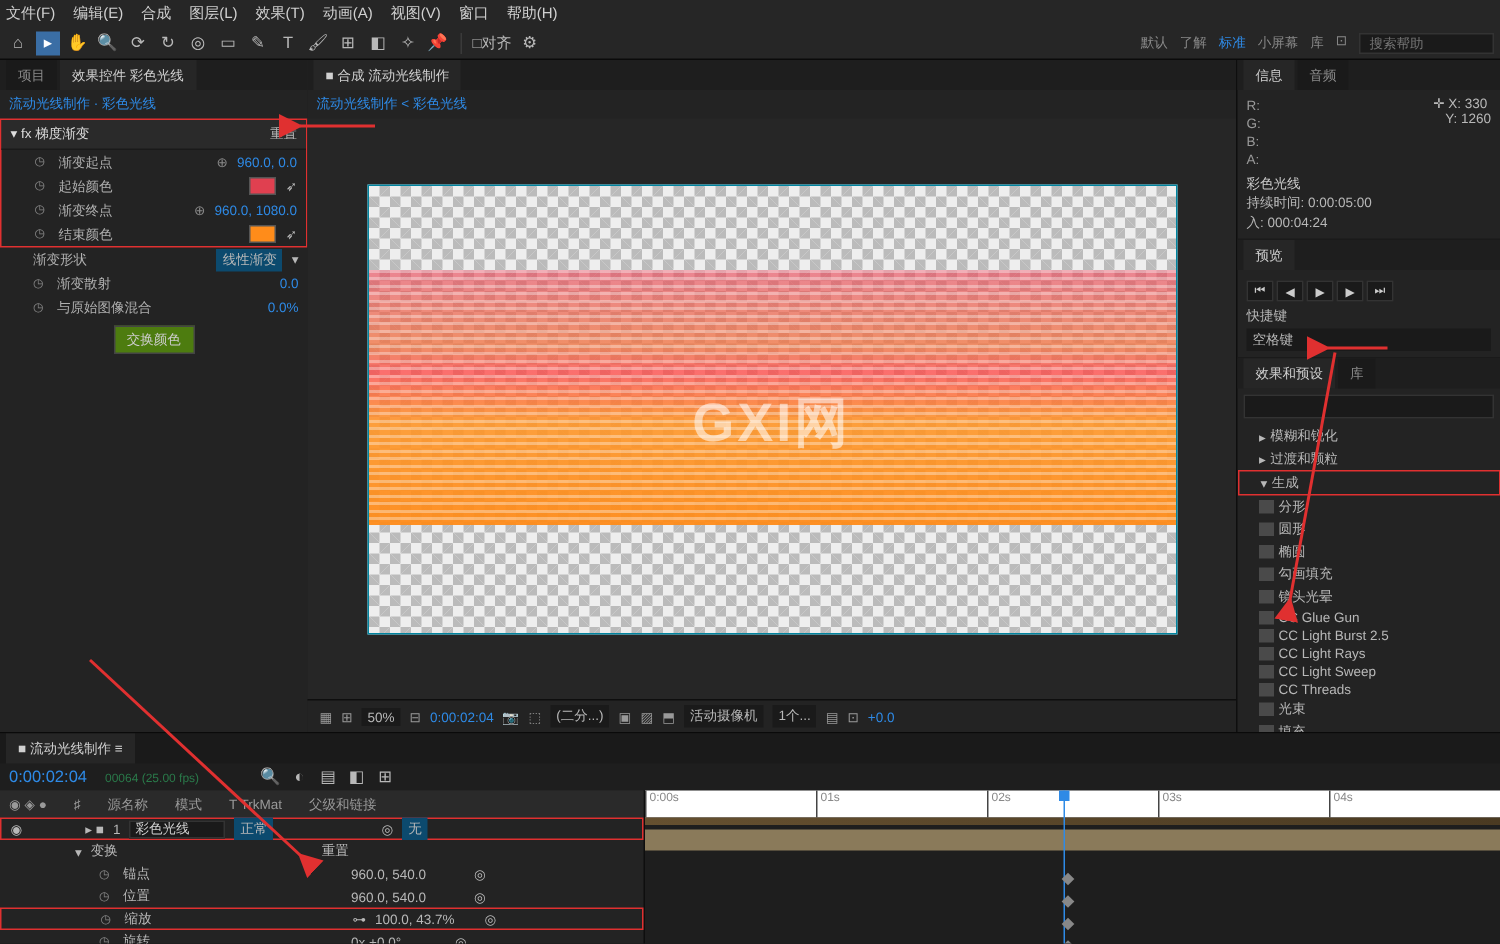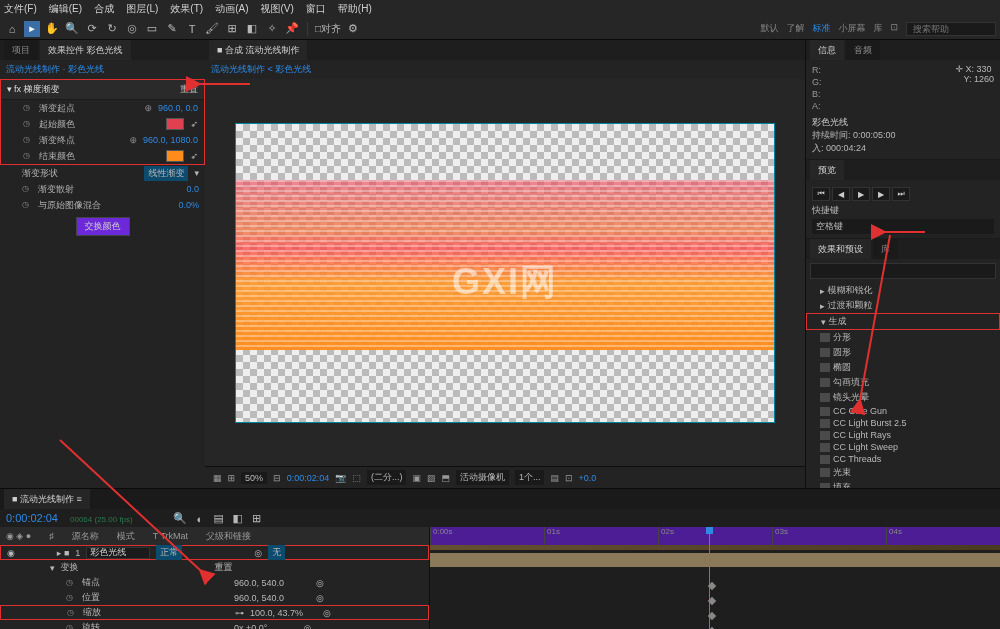--- a/index.html
+++ b/index.html
@@ -34,52 +34,52 @@
   linear-gradient(-45deg, transparent 75%, #bbb 75%);
   background-size: 14px 14px; background-position: 0 0, 0 7px, 7px -7px, -7px 0px;
   background-color: #eee; border: 1px solid #00849f; position: relative; }
 .streaks { position: absolute; left: 0; top: 56px; width: 100%; height: 170px; 
   background: linear-gradient(to bottom, rgba(234,80,100,.7) 0%, rgba(240,120,70,.85) 30%, rgba(255,70,70,.8) 40%, rgba(255,150,40,.95) 60%, #ff8c1a 100%);
   opacity: .95; }
 .streaks::before { content:""; position:absolute; inset:0; background: repeating-linear-gradient(to bottom, rgba(255,255,255,.35) 0 2px, transparent 2px 5px); mix-blend-mode: screen; }
 .watermark { position: absolute; left: 50%; top: 50%; transform: translate(-50%,-30%); font-size: 36px; font-weight: bold; color: rgba(255,255,255,.55); letter-spacing: 2px; }
 .preview-controls { height: 22px; background: #232323; display: flex; align-items: center; gap: 6px; padding: 0 8px; font-size: 9px; color: #999; border-top: 1px solid #0e0e0e; }
 .pc-dd { background: #1a1a1a; padding: 1px 4px; color: #b8b8b8; }
-.right-panel { width: 195px; background: #232323; display: flex; flex-direction: column; border-left: 1px solid #0e0e0e; }
+.right-panel { width: 176px; background: #232323; display: flex; flex-direction: column; border-left: 1px solid #0e0e0e; }
 .info-sec { padding: 4px 6px; font-size: 9px; border-bottom: 1px solid #1a1a1a; }
 .info-row { display: flex; justify-content: space-between; padding: 1px 0; color: #999; }
 .transport { display: flex; gap: 2px; padding: 3px 0; }
 .transport button { width: 18px; height: 14px; background: #1a1a1a; border: 1px solid #333; color: #ccc; font-size: 8px; cursor: pointer; }
 .effect-search { width: 100%; background: #1a1a1a; border: 1px solid #333; color: #b8b8b8; padding: 2px 4px; font-size: 9px; margin: 2px 0; }
 .effect-tree { flex: 1; overflow: auto; font-size: 9px; }
 .tree-item { padding: 1px 4px 1px 14px; color: #b8b8b8; display:flex; align-items:center; gap:3px; cursor: pointer; }
 .tree-item.hl { border: 1px solid #e03030; }
 .fxicon { width: 10px; height: 9px; background: #4a4a4a; display: inline-block; }
 .bottom-panel { height: 141px; background: #1e1e1e; display: flex; flex-direction: column; border-top: 1px solid #0a0a0a; }
 .btabs { height: 20px; background: #1a1a1a; display: flex; align-items: flex-end; padding: 0 4px; font-size: 9px; }
 .btime { padding: 3px 6px; color: #2e8ae6; font-size: 11px; }
 .bt-sub { font-size: 8px; color: #2a7a4a; padding-left: 6px; }
 .tl-cols { display: flex; height: 100%; }
 .tl-left { width: 430px; background: #232323; border-right: 1px solid #0e0e0e; }
 .tl-header { height: 18px; background: #2a2a2a; display:flex; align-items:center; font-size:9px; color:#999; padding: 0 6px; gap: 18px;}
 .tl-row { display: flex; align-items: center; padding: 2px 6px; font-size: 9px; height: 15px; gap: 6px; color: #b8b8b8; }
 .tl-row input[type=text] { background: #1a1a1a; border: 1px solid #333; color: #d0d0d0; font-size: 9px; padding: 0 3px; width: 64px; }
 .tl-right { flex: 1; background: #1e1e1e; position: relative; }
-.ruler { height: 18px; background: #4c1d95; display: flex; font-size: 8px; color: #888; position: relative; }
+.ruler { height: 18px; background: #ffffff; display: flex; font-size: 8px; color: #888; position: relative; }
 .ruler span { flex: 1; border-left: 1px solid #444; padding-left: 2px; }
 .wa-bar { position: absolute; left: 0; top: 18px; height: 5px; width: 100%; background: linear-gradient(to right,#655030 0%, #4a3a22 100%); }
 .layer-bar { position: absolute; left: 0; top: 26px; height: 14px; width: 100%; background: #8a7a5a; }
 .playhead { position: absolute; top: 0; bottom: 0; width: 1px; background: #2e8ae6; left: 49%; }
 .playhead::before { content:""; position:absolute; top:0; left:-3px; width:7px; height:7px; background:#2e8ae6; }
 .key { position: absolute; width: 6px; height: 6px; background: #888; transform: rotate(45deg); }
 .red-arrow { position: absolute; pointer-events: none; }
 .red-arrow svg { overflow: visible; }
 .toolbar-right { margin-left: auto; display: flex; gap: 8px; font-size: 9px; color: #888; }
 .search-top { background: #1a1a1a; border: 1px solid #333; color: #888; padding: 1px 6px; font-size: 9px; width: 90px; }
-.btn-swap { margin: 4px auto; display: block; background: #6d28d9; border: 1px solid #444; color: #ccc; font-size: 9px; padding: 2px 8px; cursor: pointer; }
+.btn-swap { margin: 4px auto; display: block; background: #4d7c0f; border: 1px solid #444; color: #ccc; font-size: 9px; padding: 2px 8px; cursor: pointer; }
 .pc-blue { color: #2e8ae6; }
 </style>
 </head>
 <body>
 
 <div class="menubar">
   <span>文件(F)</span>
   <span>编辑(E)</span>
   <span>合成</span>
   <span>图层(L)</span>

